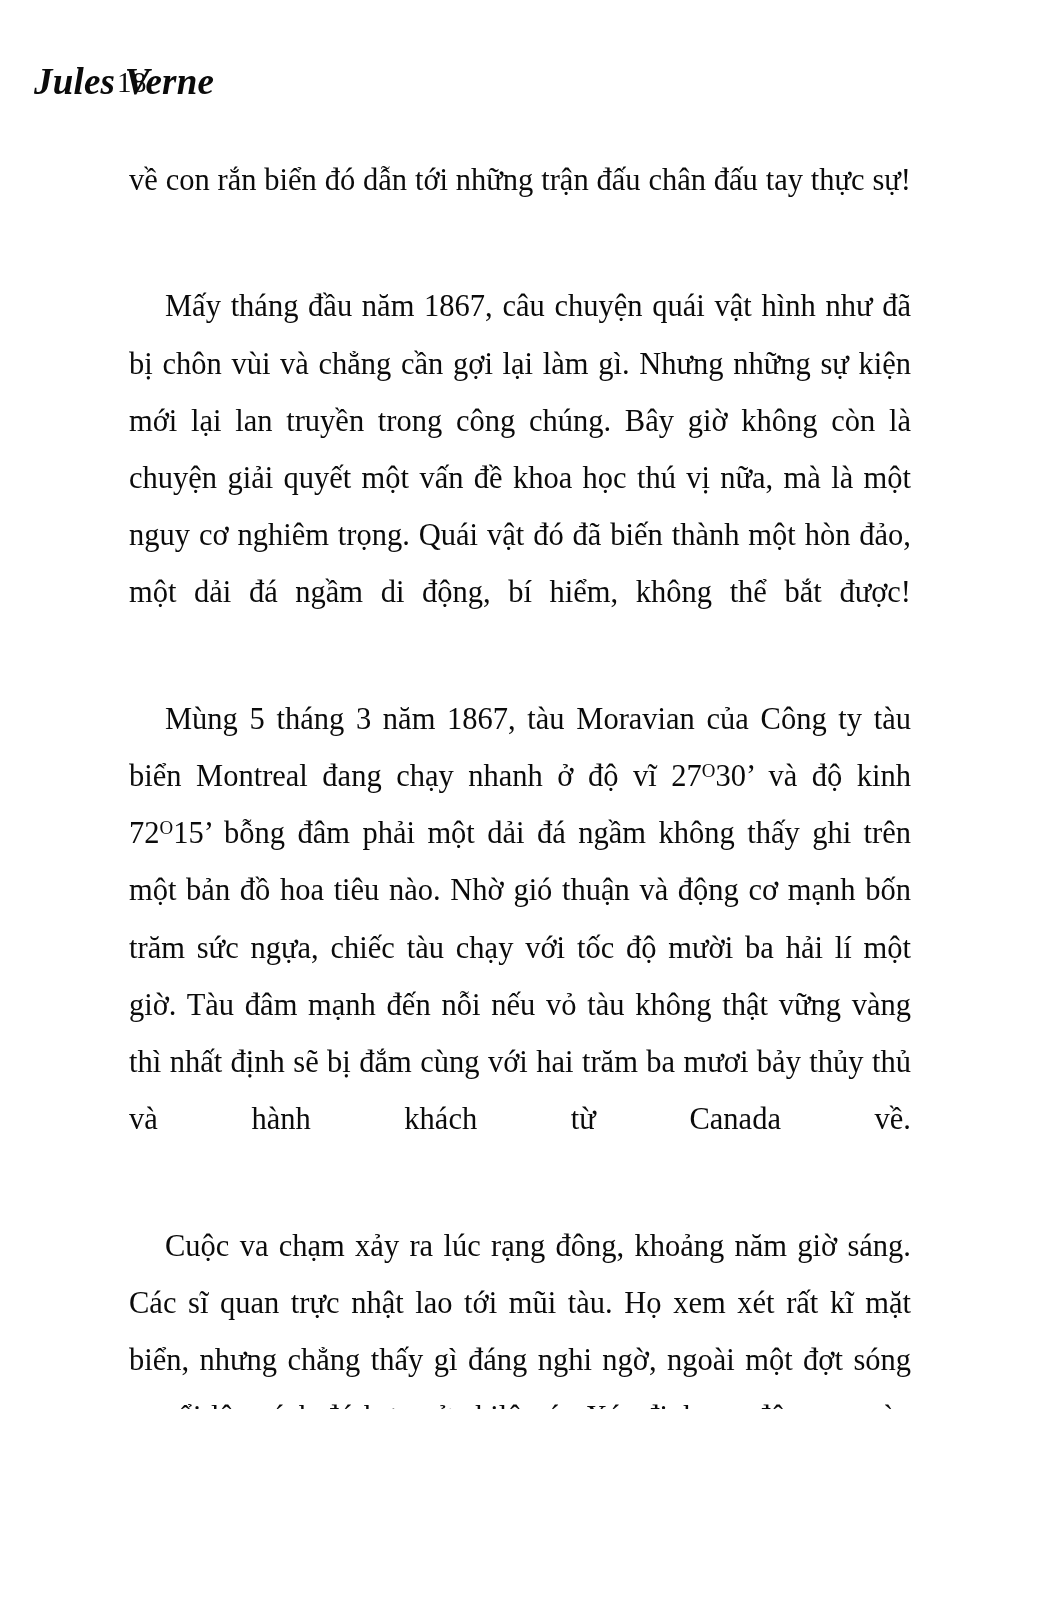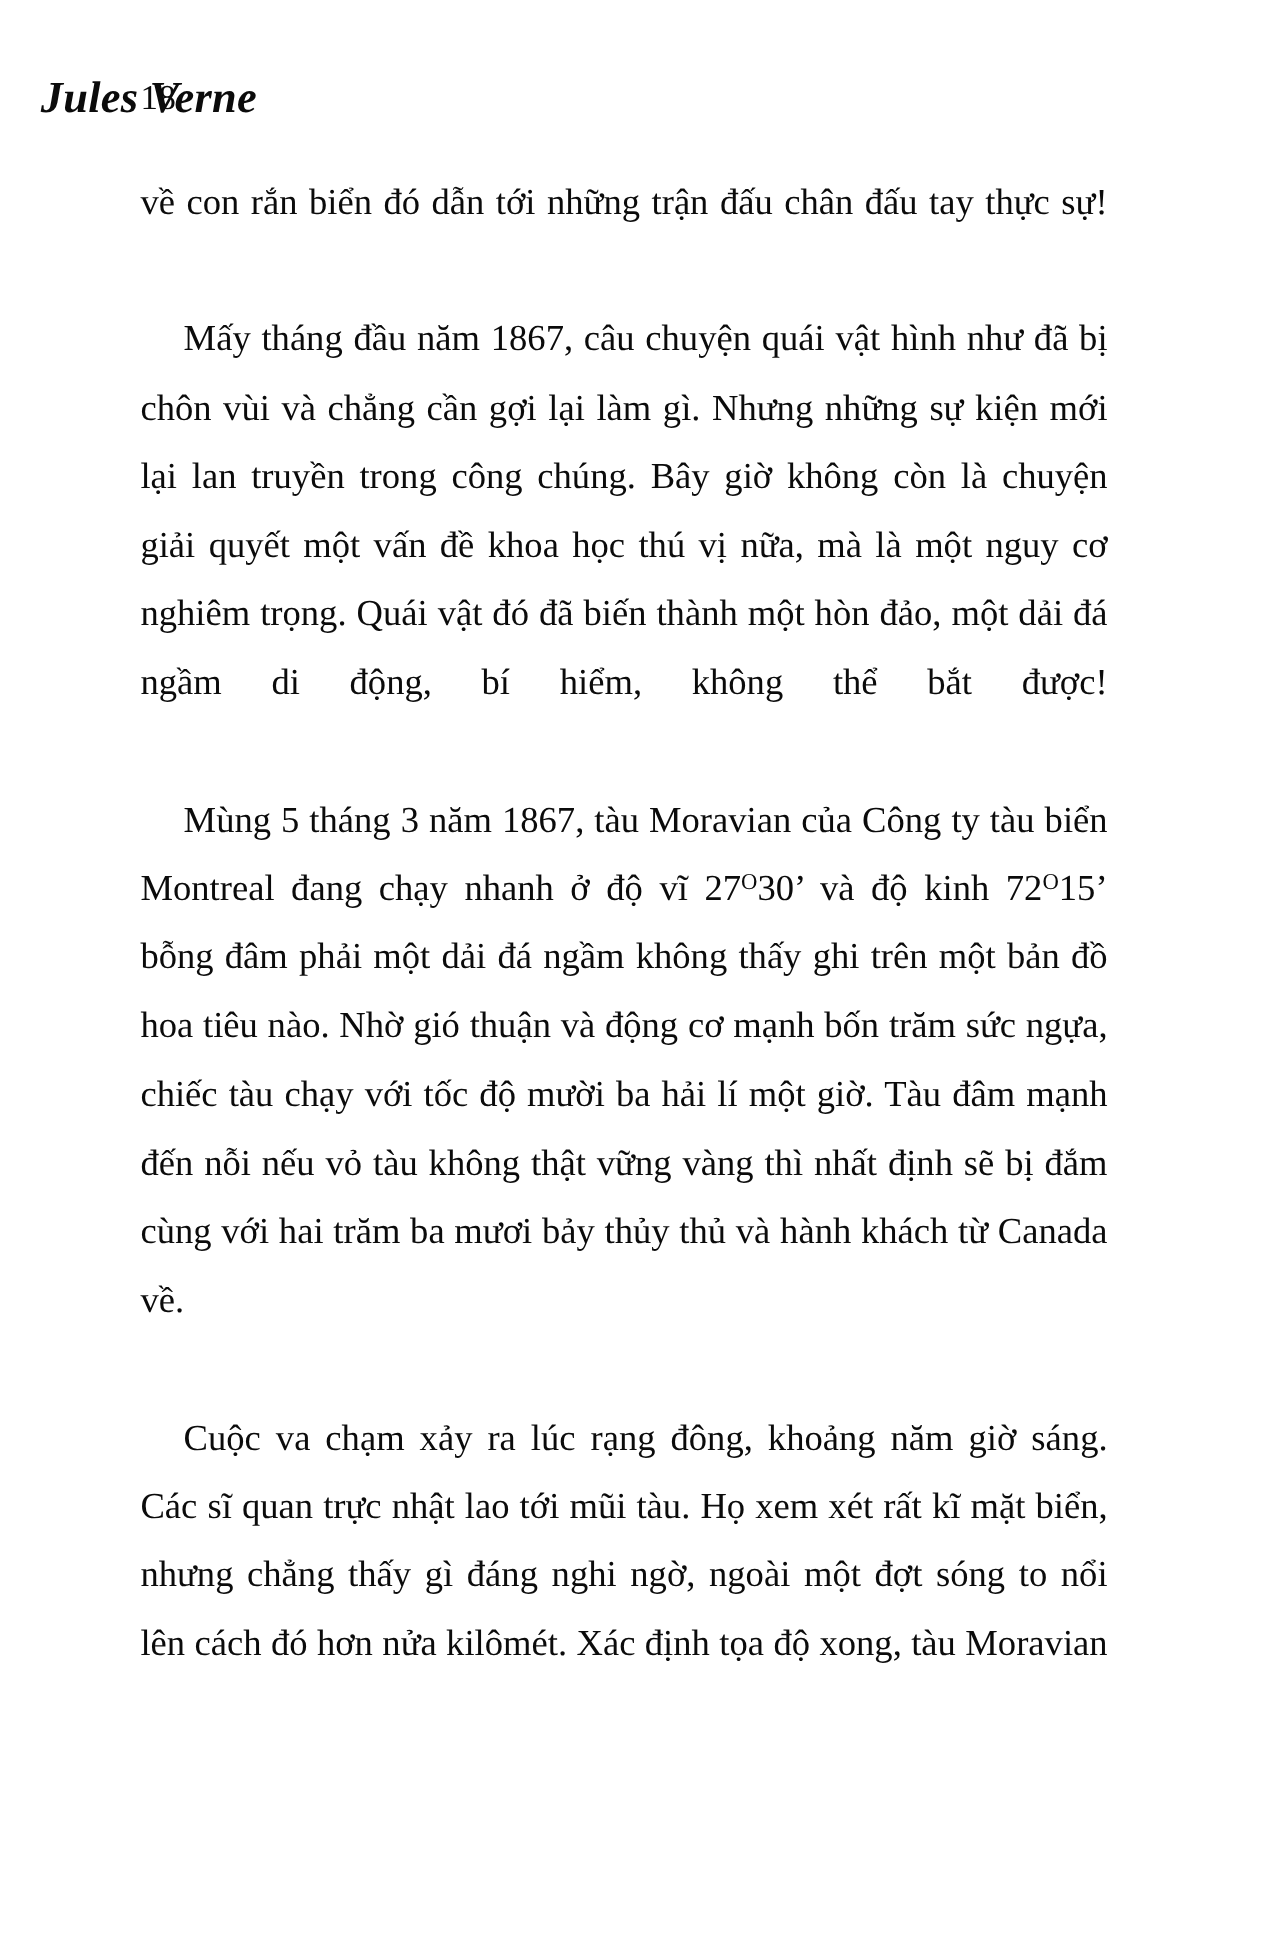--- a/index.html
+++ b/index.html
@@ -52,21 +52,21 @@
 
   
   .textblock {
     position: absolute;
     left: 117px;
     top: 140px;
     width: 806px;
   }
 
   p.para {
-    margin: 0;
+    margin: 12px;
     font-size: 30.5px;
     line-height: 57.2px;
     text-align: justify;
     text-justify: inter-word;
     text-indent: 0;
     word-spacing: 0.2px;
     hyphens: none;
   }
 
   p.para.indent {

